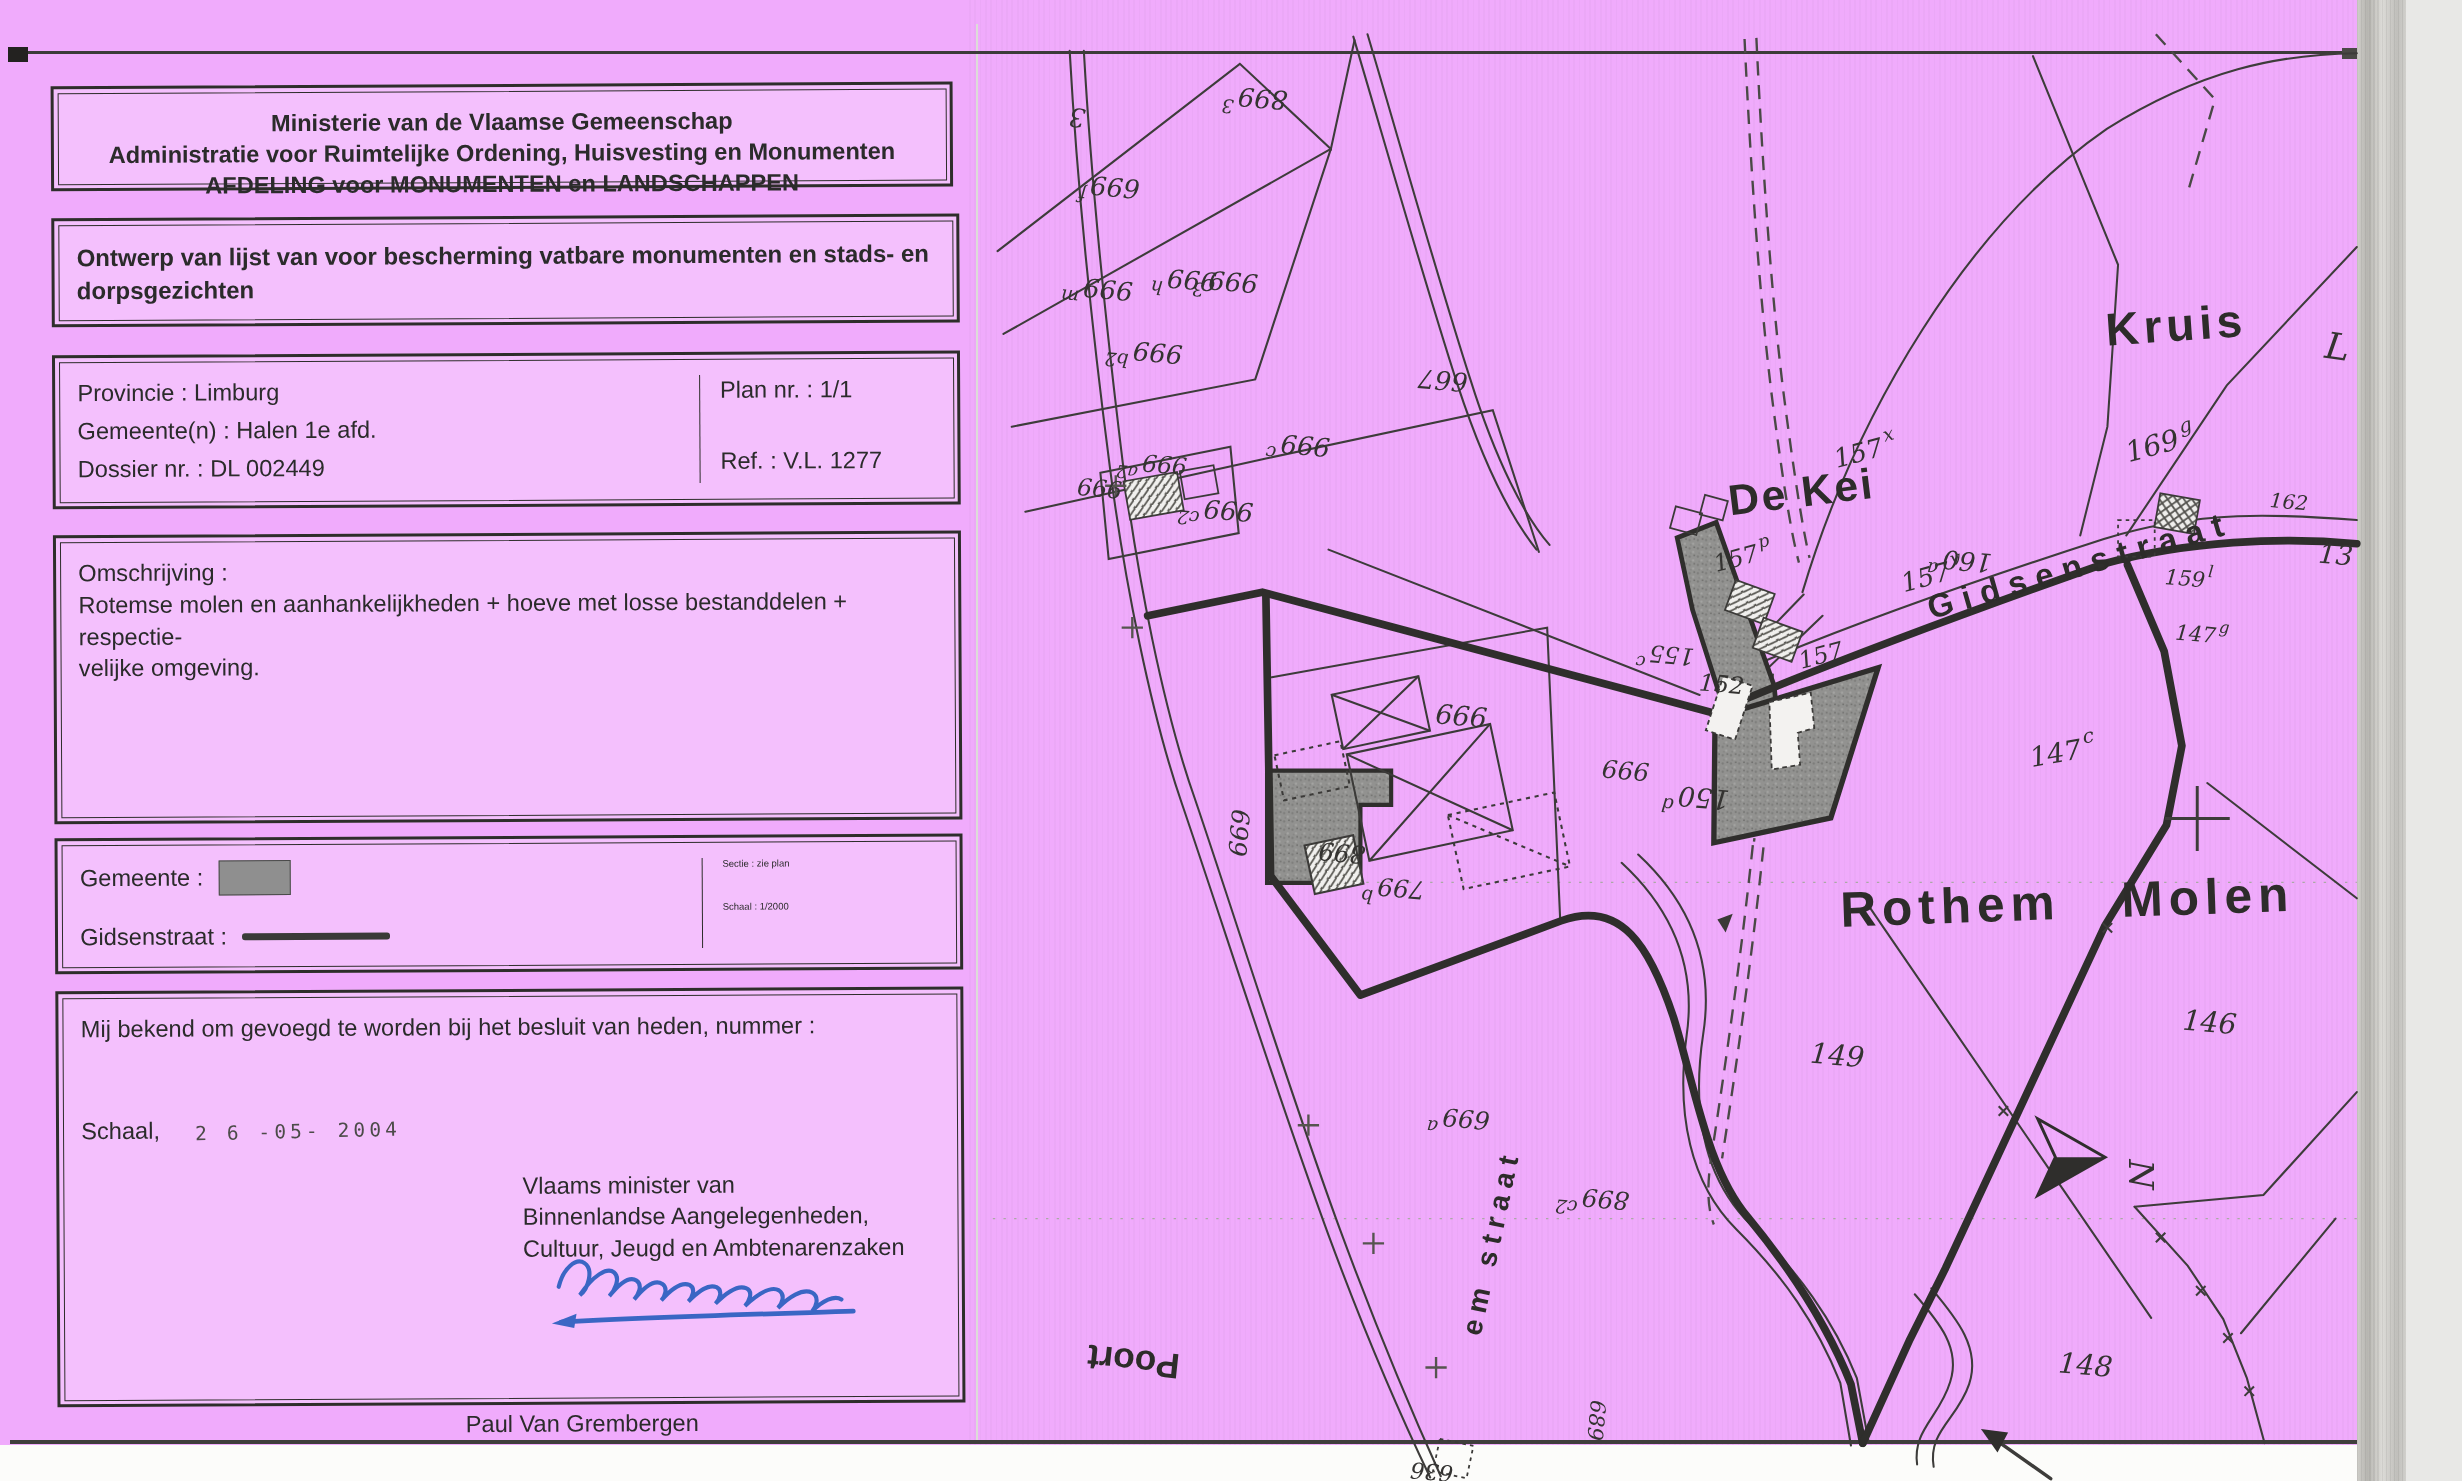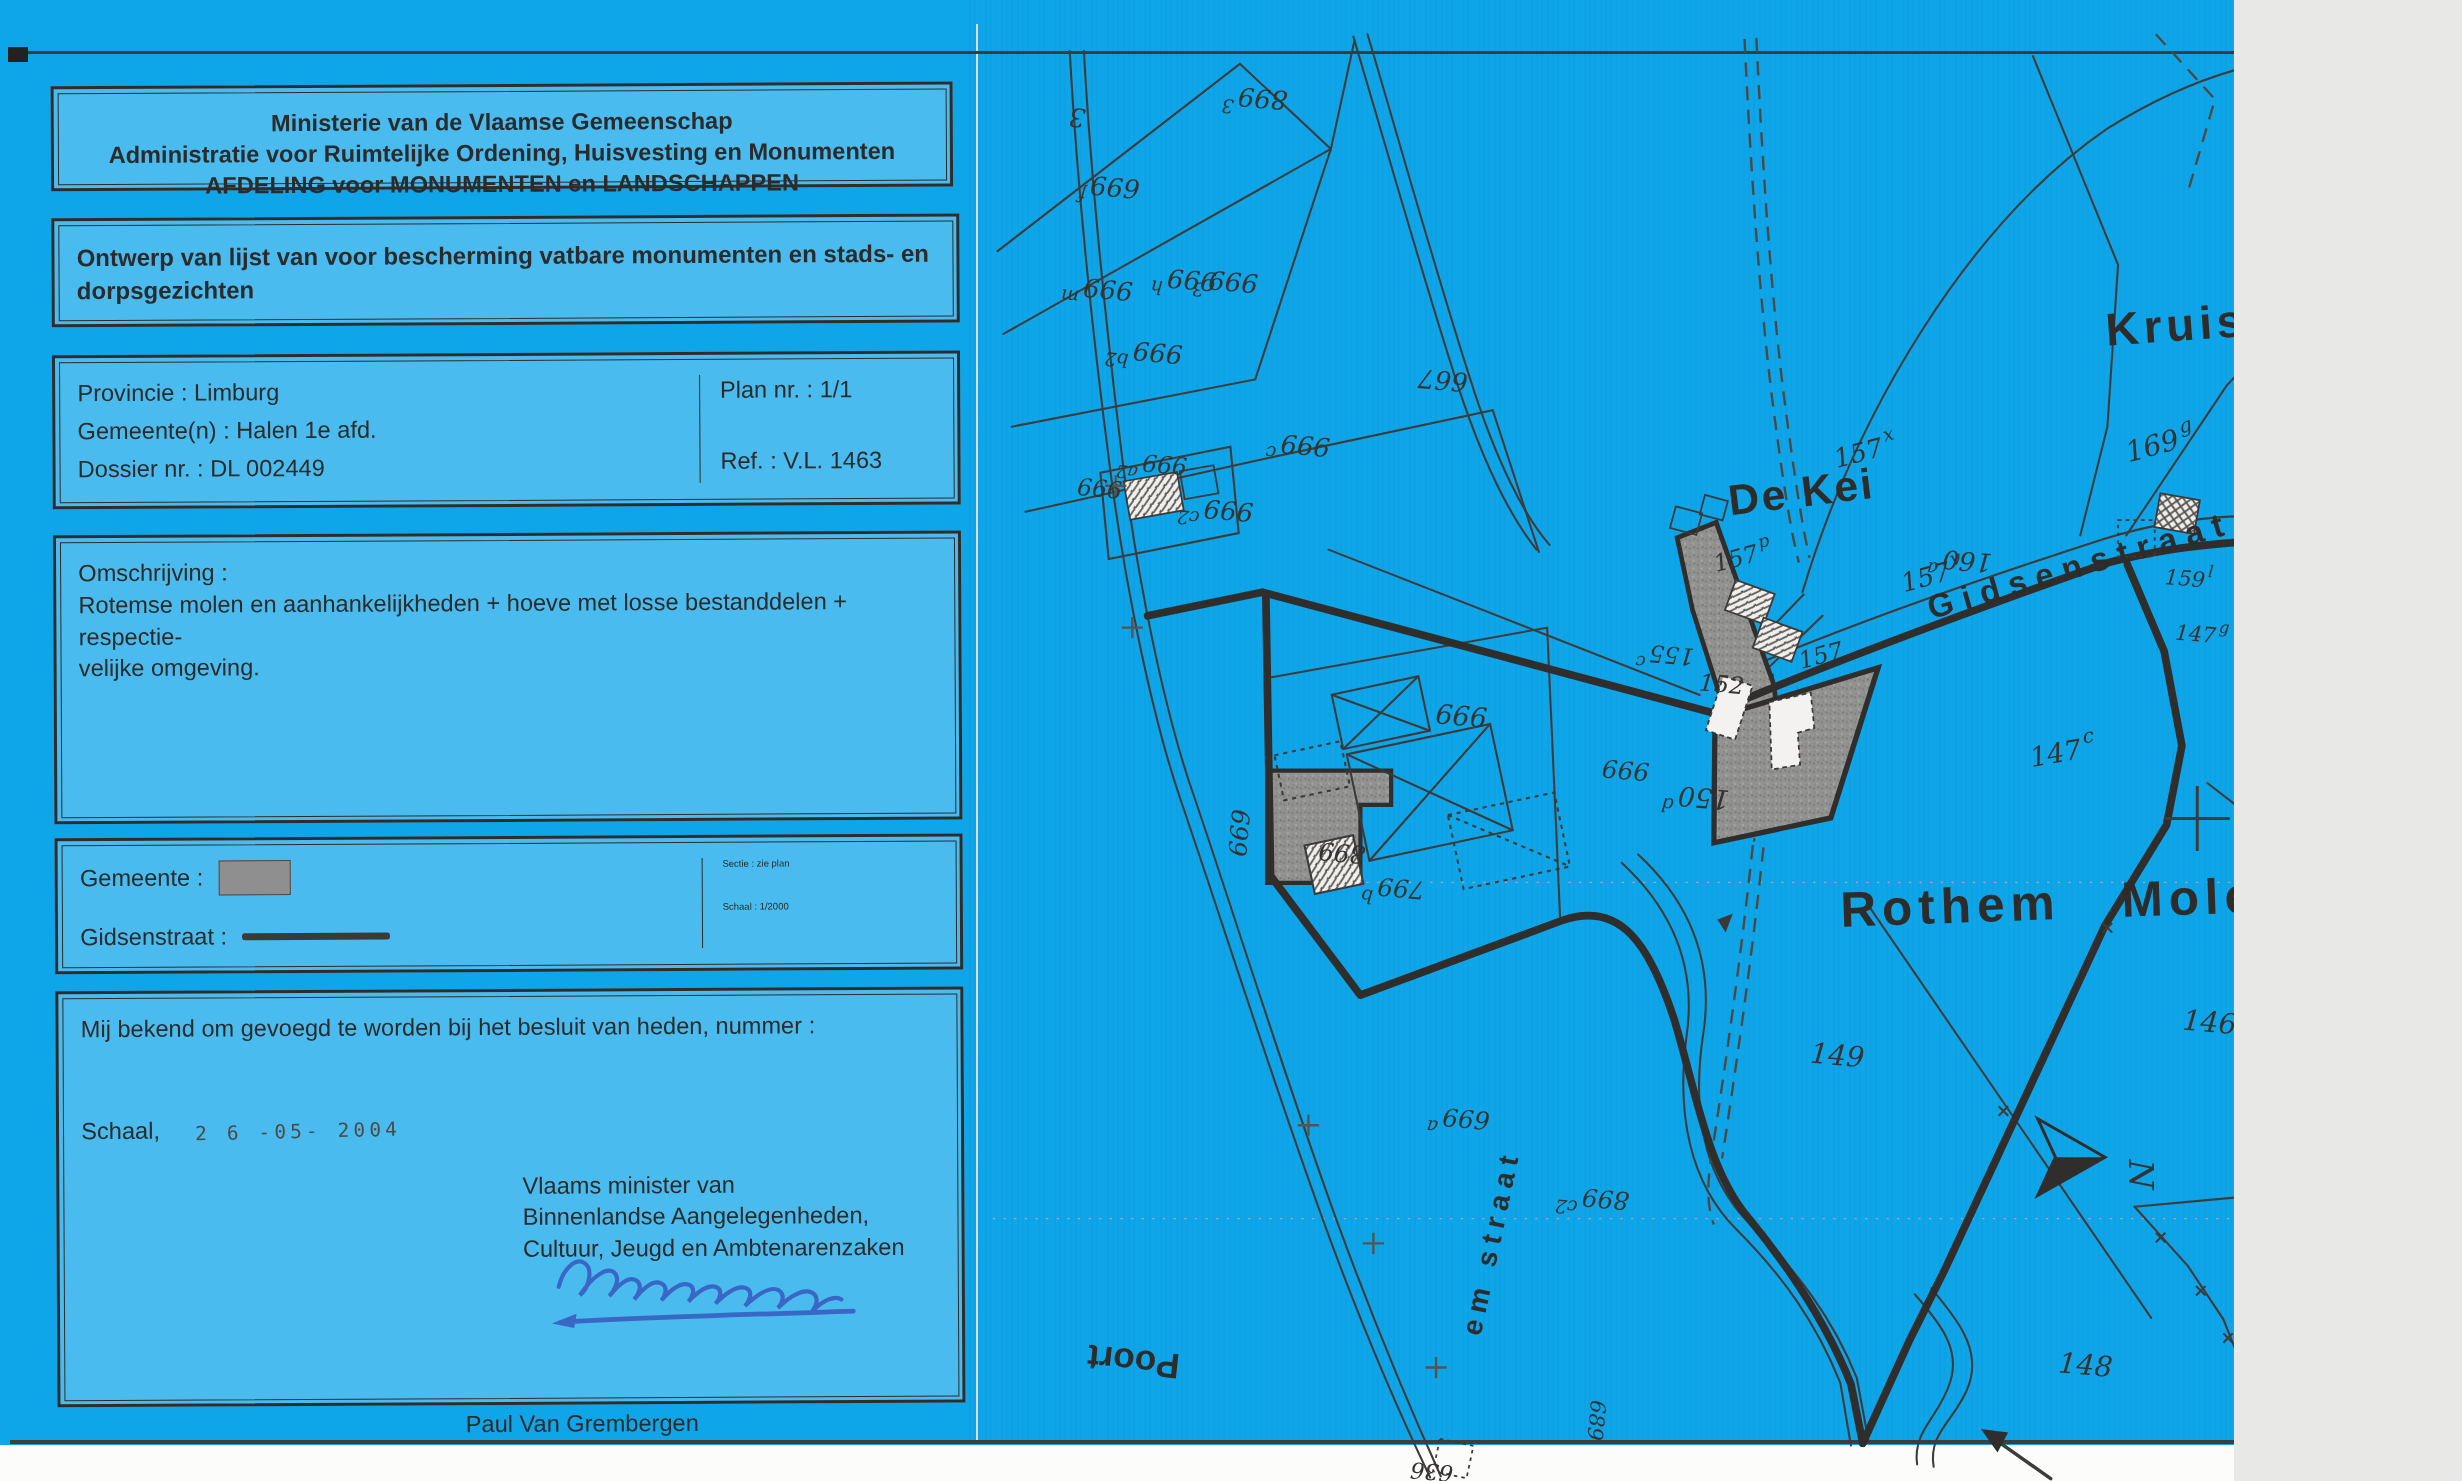--- a/index.html
+++ b/index.html
@@ -1,16 +1,16 @@
 <!DOCTYPE html>
 <html style="font-size:9.5px"><head>
 <meta charset="utf-8">
 <style>
   html,body{margin:0;padding:0;background:#e8e8e6;}
-  .page{position:relative;width:2234px;height:1481px;background:#0ea5e9;overflow:hidden;
+  .page{position:relative;width:2406px;height:1481px;background:#f0abfc;overflow:hidden;
         font-family:"Liberation Sans",sans-serif;color:#2b2b2b;}
   .streaks{position:absolute;left:969px;top:0;width:1389px;height:1481px;pointer-events:none;
         background:repeating-linear-gradient(90deg,rgba(0,0,0,0.018) 0 1.8px,transparent 1.8px 5.3px);}
   .scan-top-line{position:absolute;left:9.5px;top:51px;width:2348px;height:3px;background:#3c3b39;}
   .scan-corner-tl{position:absolute;left:8.3px;top:47px;width:20px;height:15.4px;background:#232220;}
   .scan-corner-tr{position:absolute;left:2342px;top:48px;width:15.4px;height:10.6px;background:#4a4946;}
   .scan-bottom-line{position:absolute;left:9.5px;top:1440px;width:2348px;height:3.5px;background:#3f3e3c;}
   .scan-bottom-white{position:absolute;left:0;top:1445px;width:2462px;height:37px;background:#fcfcfa;}
   .scan-right-strip{position:absolute;left:2357px;top:0;width:105px;height:1481px;
         background:linear-gradient(90deg,#cfcec9 0%,#b7b6b1 10%,#dcdbd7 24%,#c0bfbb 38%,#e6e5e1 58%,#c6c5c1 78%,#d8d7d3 100%);}
@@ -71,21 +71,21 @@
     <div class="dbox" style="left:54px;top:353px;width:902px;height:148px;">
       <div class="inner">
         <div class="cols">
           <div class="colL plain">
             <div>Provincie : Limburg</div>
             <div>Gemeente(n) : Halen 1e afd.</div>
             <div>Dossier nr. : DL  002449</div>
           </div>
           <div class="colR plain">
             <div>Plan nr. : 1/1</div>
-            <div>Ref. : V.L.  1463</div>
+            <div>Ref. : V.L.  1277</div>
           </div>
         </div>
       </div>
     </div>
 
     <div class="dbox" style="left:54px;top:533px;width:902px;height:283px;">
       <div class="inner plain">
         <div>Omschrijving :</div>
         <div>Rotemse molen en aanhankelijkheden + hoeve met losse bestanddelen + respectie-</div>
         <div>velijke omgeving.</div>

